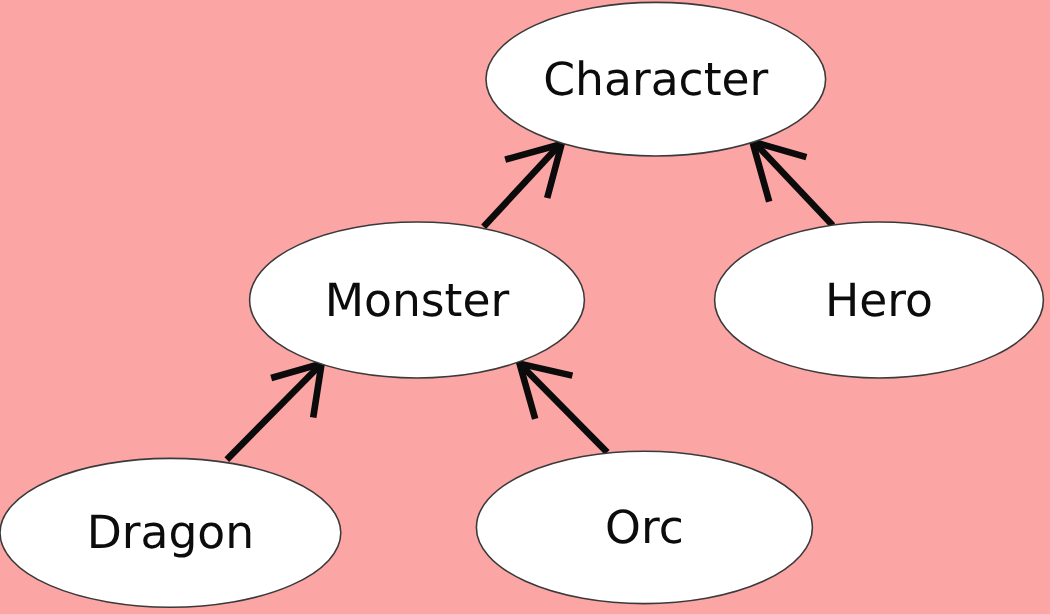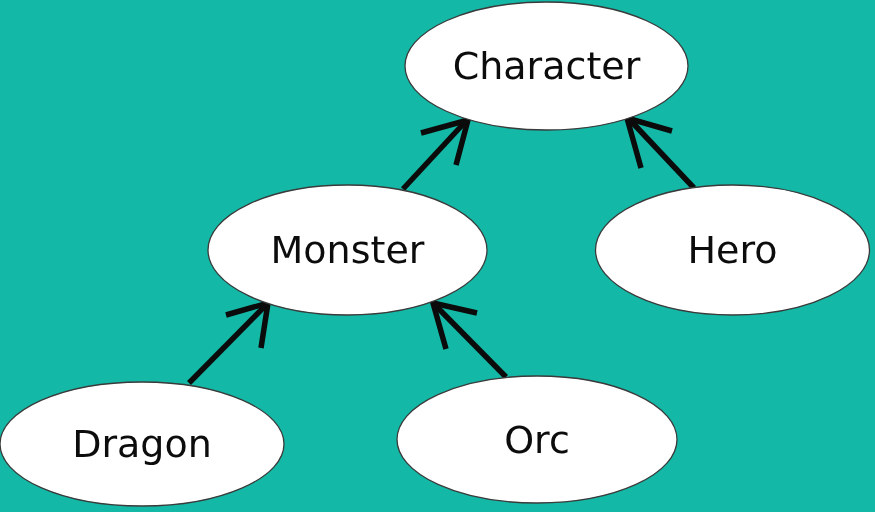--- a/index.html
+++ b/index.html
@@ -5,21 +5,21 @@
   html, body {
     margin: 0;
     padding: 0;
     background: #ffffff;
     font-family: "DejaVu Sans", "Liberation Sans", sans-serif;
   }
   .canvas {
     position: relative;
     width: 875px;
     height: 512px;
-    background: #14b8a6;
+    background: #fca5a5;
     overflow: hidden;
   }
   svg text {
     font-family: "DejaVu Sans", "Liberation Sans", sans-serif;
     font-size: 38px;
     fill: #0c0c0c;
   }
   .node-ellipse {
     fill: #ffffff;
     stroke: #3a3a3a;

